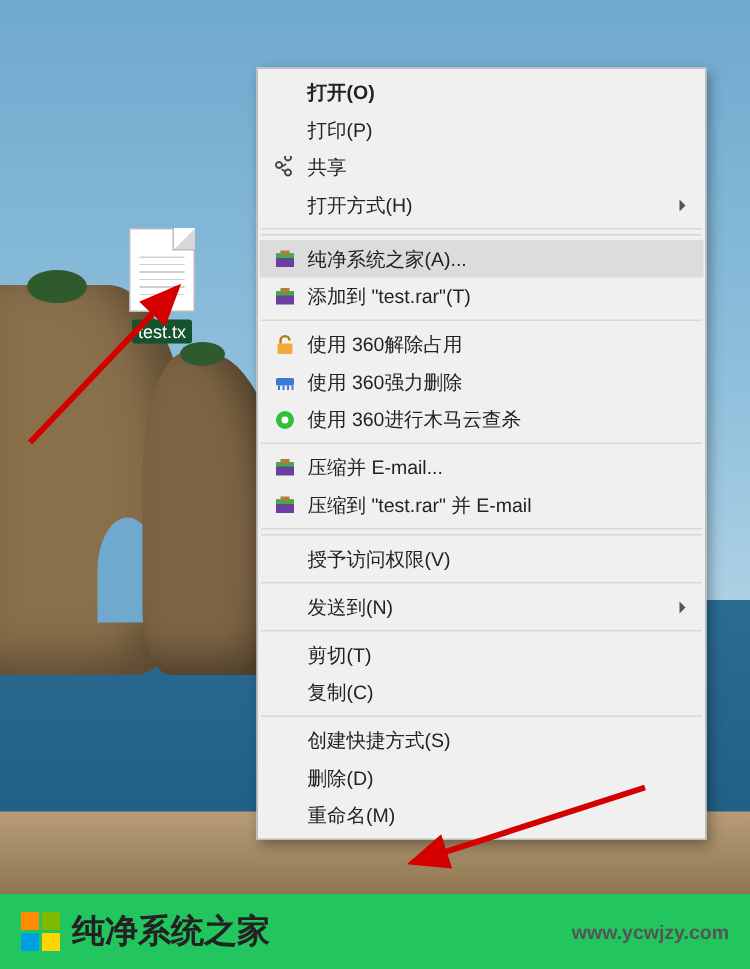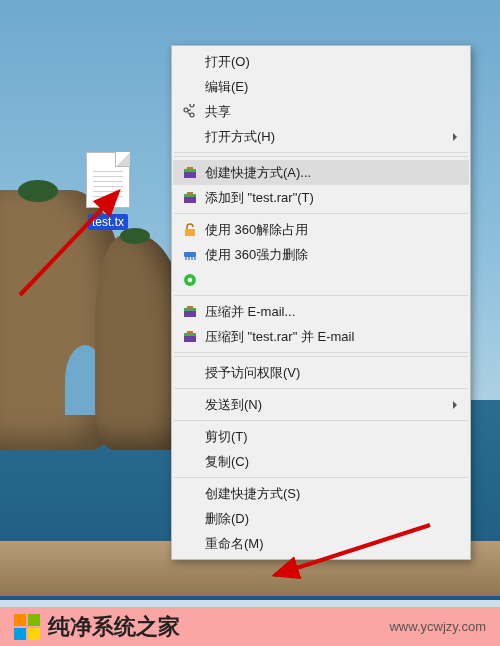--- a/index.html
+++ b/index.html
@@ -10,39 +10,39 @@
   .sea{position:absolute;left:0;right:0;top:400px;height:200px;background:linear-gradient(#2b6c93,#1d5a80)}
   .sand{position:absolute;left:0;right:0;bottom:50px;height:55px;background:linear-gradient(#b79c77,#8f7752)}
   .rock1{position:absolute;left:0;top:190px;width:130px;height:260px;background:#8a6f4b;border-radius:0 45% 30% 0/0 55% 40% 0;box-shadow:inset -20px -10px 30px rgba(0,0,0,.35)}
   .rock1::after{content:"";position:absolute;left:65px;top:155px;width:40px;height:70px;background:#6fa9ce;border-radius:50% 50% 0 0}
   .rock2{position:absolute;left:95px;top:235px;width:95px;height:215px;background:#7d6443;border-radius:30% 55% 20% 20%/40% 55% 20% 20%;box-shadow:inset -15px -10px 25px rgba(0,0,0,.4)}
   .bush{position:absolute;width:40px;height:22px;background:#2e5a2d;border-radius:50%}
   .file{position:absolute;left:72px;top:152px;width:72px;text-align:center;cursor:pointer}
   .file .icon{width:44px;height:56px;margin:0 auto 4px;background:#fff;border:1px solid #bbb;position:relative}
   .file .icon::before{content:"";position:absolute;right:-1px;top:-1px;width:14px;height:14px;background:linear-gradient(135deg,#fff 50%,#d8d8d8 50%);border-left:1px solid #bbb;border-bottom:1px solid #bbb}
   .file .icon .lines{position:absolute;left:6px;right:6px;top:18px;height:28px;background:repeating-linear-gradient(#cfcfcf 0 1px,transparent 1px 5px)}
-  .file .lbl{display:inline-block;padding:1px 4px;font-size:12px;color:#fff;background:#1d4ed8;border-radius:2px}
+  .file .lbl{display:inline-block;padding:1px 4px;font-size:12px;color:#fff;background:#14532d;border-radius:2px}
   
   .menu{position:absolute;left:171px;top:45px;width:300px;background:#f0f0f0;border:1px solid #bdbdbd;box-shadow:2px 3px 8px rgba(0,0,0,.35);font-size:13px;color:#222;padding:3px 1px}
   .mi{display:flex;align-items:center;height:25px;padding:0 20px 0 6px;position:relative;white-space:nowrap}
   .mi:hover,.mi.hover{background:#dcdcdc}
-  .mi.bold{font-weight:400}
+  .mi.bold{font-weight:700}
   .mi .ic{width:22px;height:18px;display:flex;align-items:center;justify-content:center;margin-right:4px}
   .mi .tx{flex:1}
   .mi .sub::after{content:"";position:absolute;right:8px;top:50%;margin-top:-4px;border:4px solid transparent;border-left-color:#555}
   .sep{height:1px;margin:3px 1px;background:#d8d8d8}
   .ic svg{width:16px;height:16px}
   
-  .footer{position:absolute;left:0;right:0;bottom:0;height:39px;background:#fca5a5;display:flex;align-items:center;padding:0 14px;font-size:22px;color:#222;font-weight:700}
+  .footer{position:absolute;left:0;right:0;bottom:0;height:50px;background:#22c55e;display:flex;align-items:center;padding:0 14px;font-size:22px;color:#222;font-weight:700}
   .logo{width:26px;height:26px;margin-right:8px;display:grid;grid-template:1fr 1fr/1fr 1fr;gap:2px}
   .logo span:nth-child(1){background:#ff8c00}
   .logo span:nth-child(2){background:#7fba00}
   .logo span:nth-child(3){background:#009fe3}
   .logo span:nth-child(4){background:#ffd400}
-  .footer .url{margin-left:auto;font-size:13px;font-weight:400;color:#555}
+  .footer .url{margin-left:auto;font-size:13px;font-weight:700;color:#555}
   
   .arrow{position:absolute;pointer-events:none}
 </style>
 </head>
 <body>
 
 <div class="stage">
   <div class="sky"></div>
   <div class="sea"></div>
   <div class="rock1"></div>
@@ -67,21 +67,21 @@
     <line x1="10" y1="185" x2="108" y2="82" stroke="#d40000" stroke-width="4" marker-end="url(#ah1)"></line>
   </svg>
 
   <div class="menu">
     <div class="mi bold">
         <span class="ic"></span>
         <span class="tx">打开(O)</span>
       </div>
     <div class="mi">
         <span class="ic"></span>
-        <span class="tx">编辑(E)</span>
+        <span class="tx">打印(P)</span>
       </div>
     <div class="mi">
       <span class="ic">
           <svg viewBox="0 0 16 16">
             <path d="M6 3l5 3-5 3V3z" fill="none"></path>
             <path d="M10 3a2 2 0 11.001 0M4 8a2 2 0 11.001 0M10 13a2 2 0 11.001 0M5.7 7.2l3-1.8M5.7 8.8l3 1.8" stroke="#444" stroke-width="1.2" fill="none"></path>
           </svg>
         </span>
       <span class="tx">共享</span>
     </div>
@@ -92,21 +92,21 @@
     <div class="sep"></div>
     <div class="sep"></div>
     <div class="mi hover">
       <span class="ic">
           <svg viewBox="0 0 16 16">
             <rect x="2" y="4" width="12" height="9" fill="#6a3fa0"></rect>
             <rect x="2" y="4" width="12" height="3" fill="#3fae49"></rect>
             <rect x="5" y="2" width="6" height="3" fill="#b07d3a"></rect>
           </svg>
         </span>
-      <span class="tx">创建快捷方式(A)...</span>
+      <span class="tx">纯净系统之家(A)...</span>
     </div>
     <div class="mi">
       <span class="ic">
           <svg viewBox="0 0 16 16">
             <rect x="2" y="4" width="12" height="9" fill="#6a3fa0"></rect>
             <rect x="2" y="4" width="12" height="3" fill="#3fae49"></rect>
             <rect x="5" y="2" width="6" height="3" fill="#b07d3a"></rect>
           </svg>
         </span>
       <span class="tx">添加到 "test.rar"(T)</span>
@@ -130,20 +130,21 @@
         </span>
       <span class="tx">使用 360强力删除</span>
     </div>
     <div class="mi">
       <span class="ic">
           <svg viewBox="0 0 16 16">
             <circle cx="8" cy="8" r="6" fill="#2fbf3a"></circle>
             <circle cx="8" cy="8" r="2.3" fill="#fff"></circle>
           </svg>
         </span>
+      <span class="tx">使用 360进行木马云查杀</span>
     </div>
     <div class="sep"></div>
     <div class="mi">
       <span class="ic">
           <svg viewBox="0 0 16 16">
             <rect x="2" y="4" width="12" height="9" fill="#6a3fa0"></rect>
             <rect x="2" y="4" width="12" height="3" fill="#3fae49"></rect>
             <rect x="5" y="2" width="6" height="3" fill="#b07d3a"></rect>
           </svg>
         </span>

